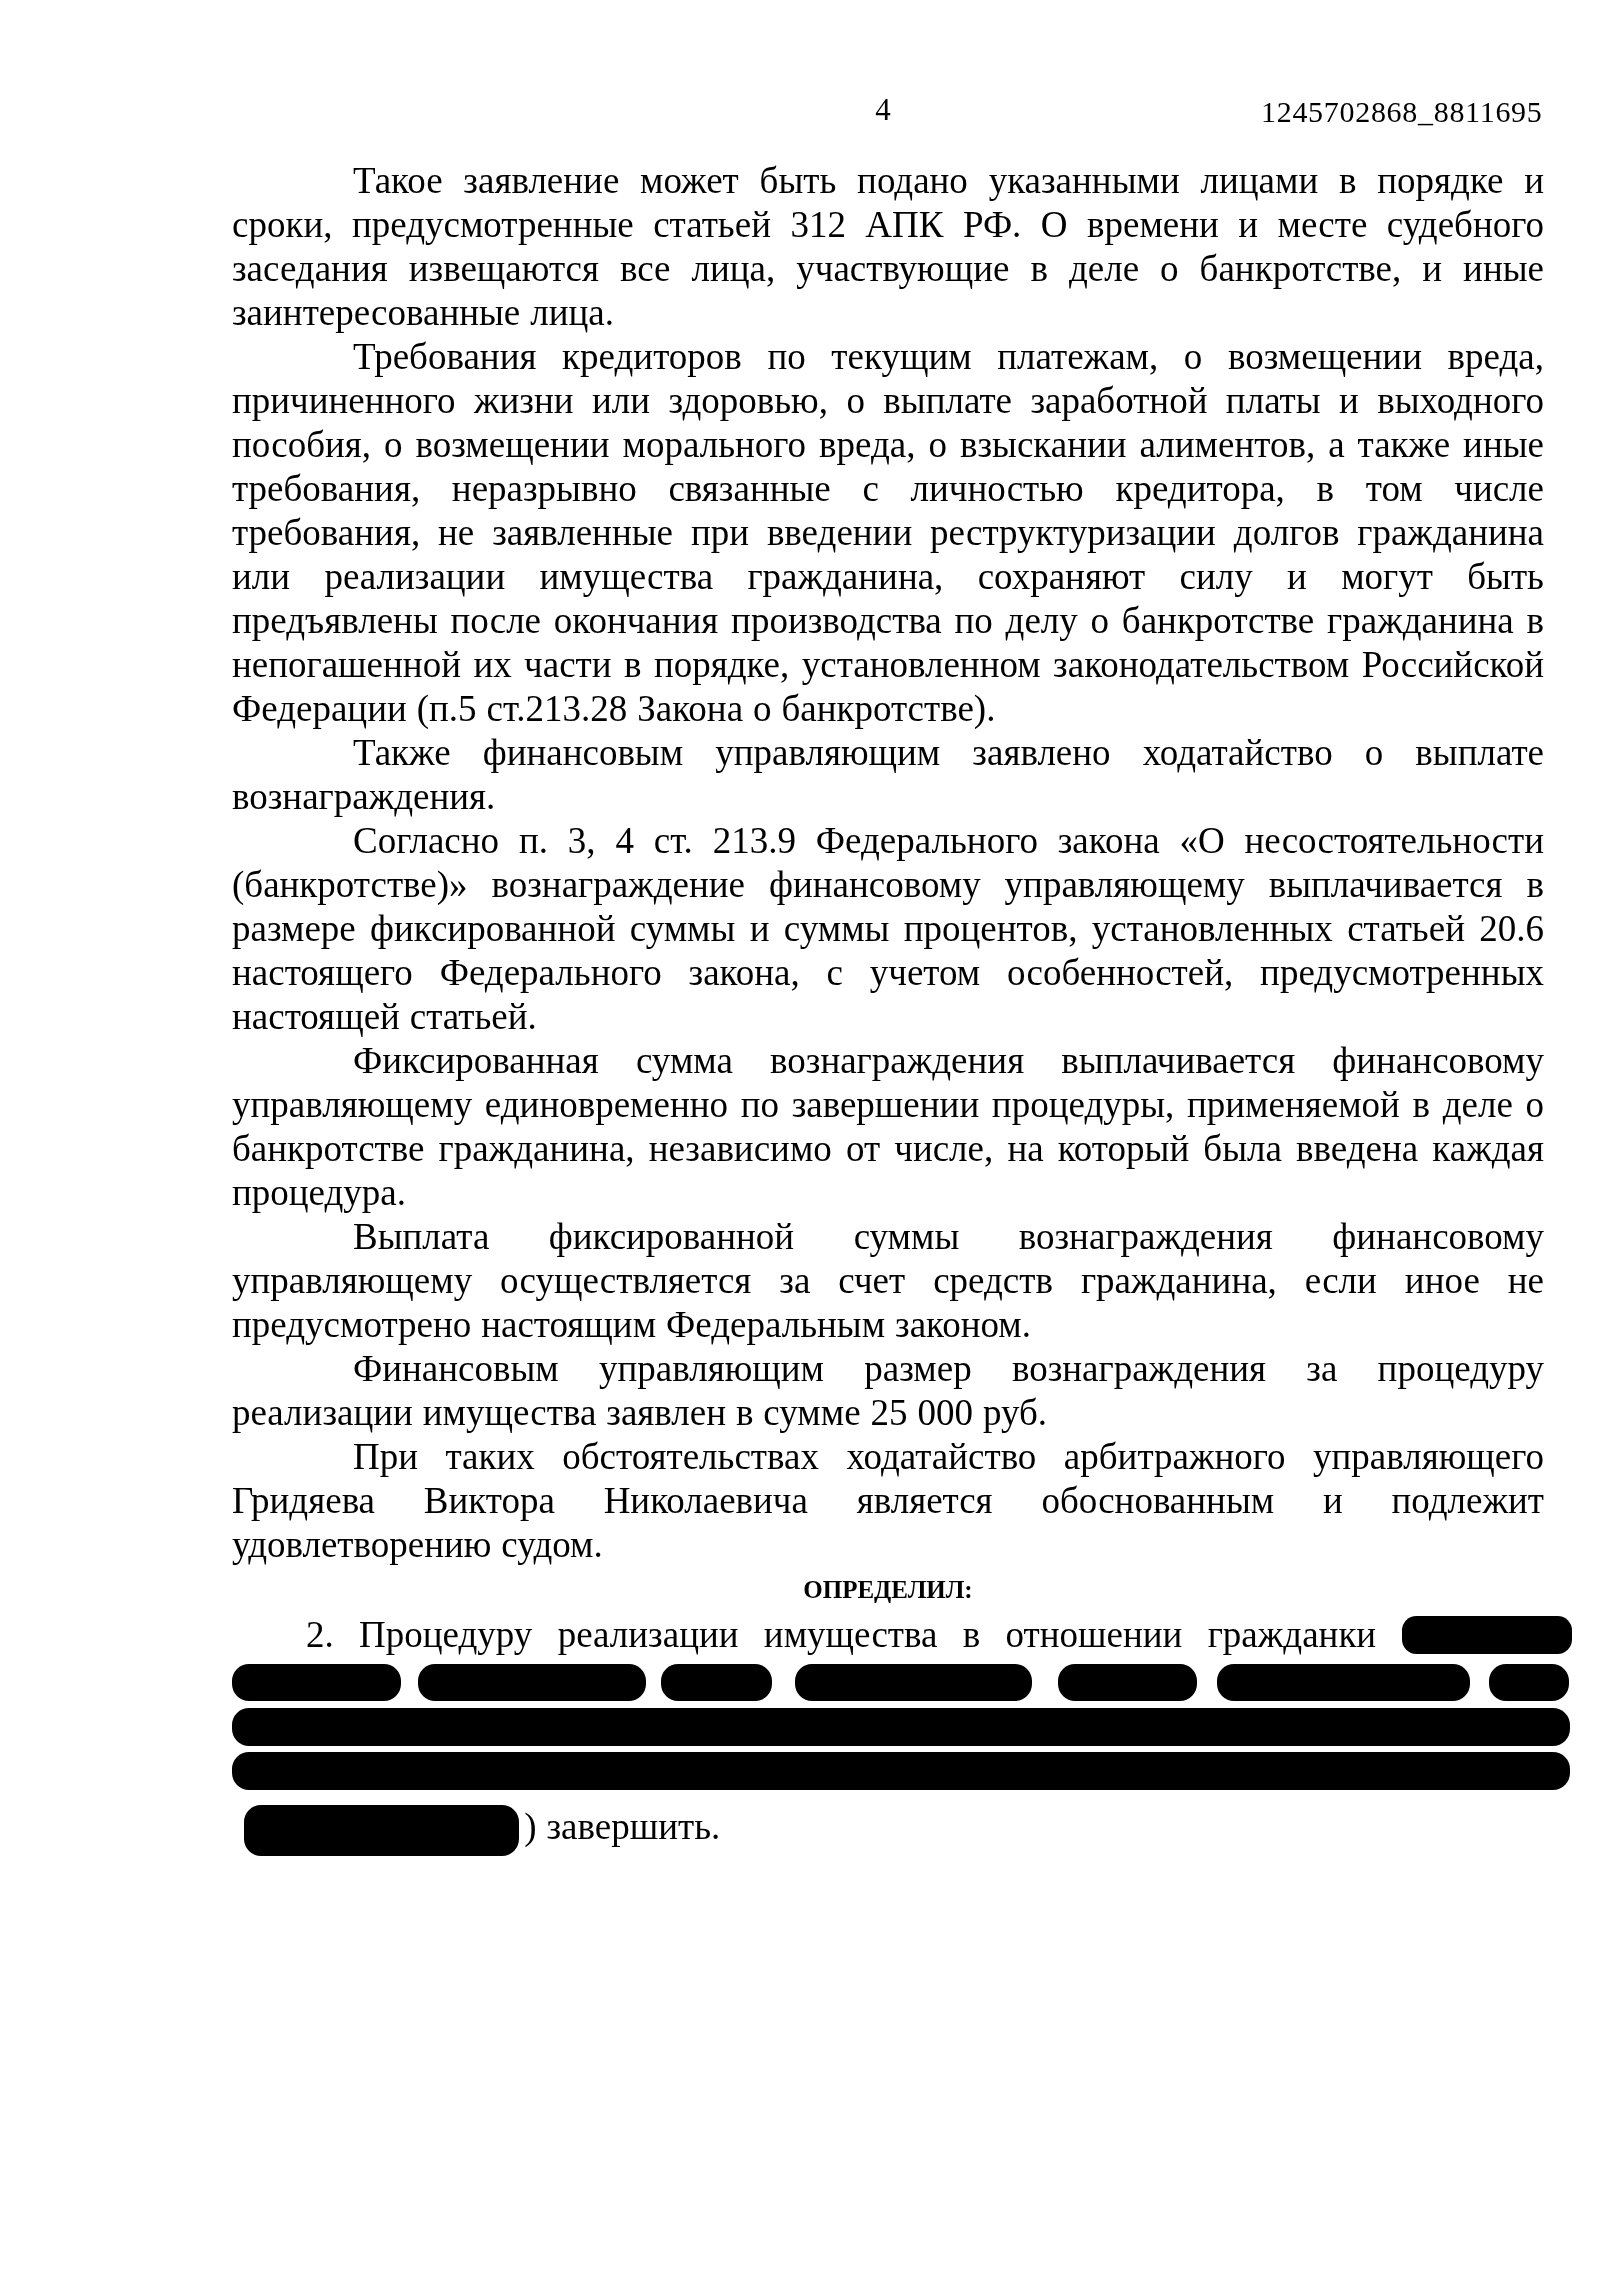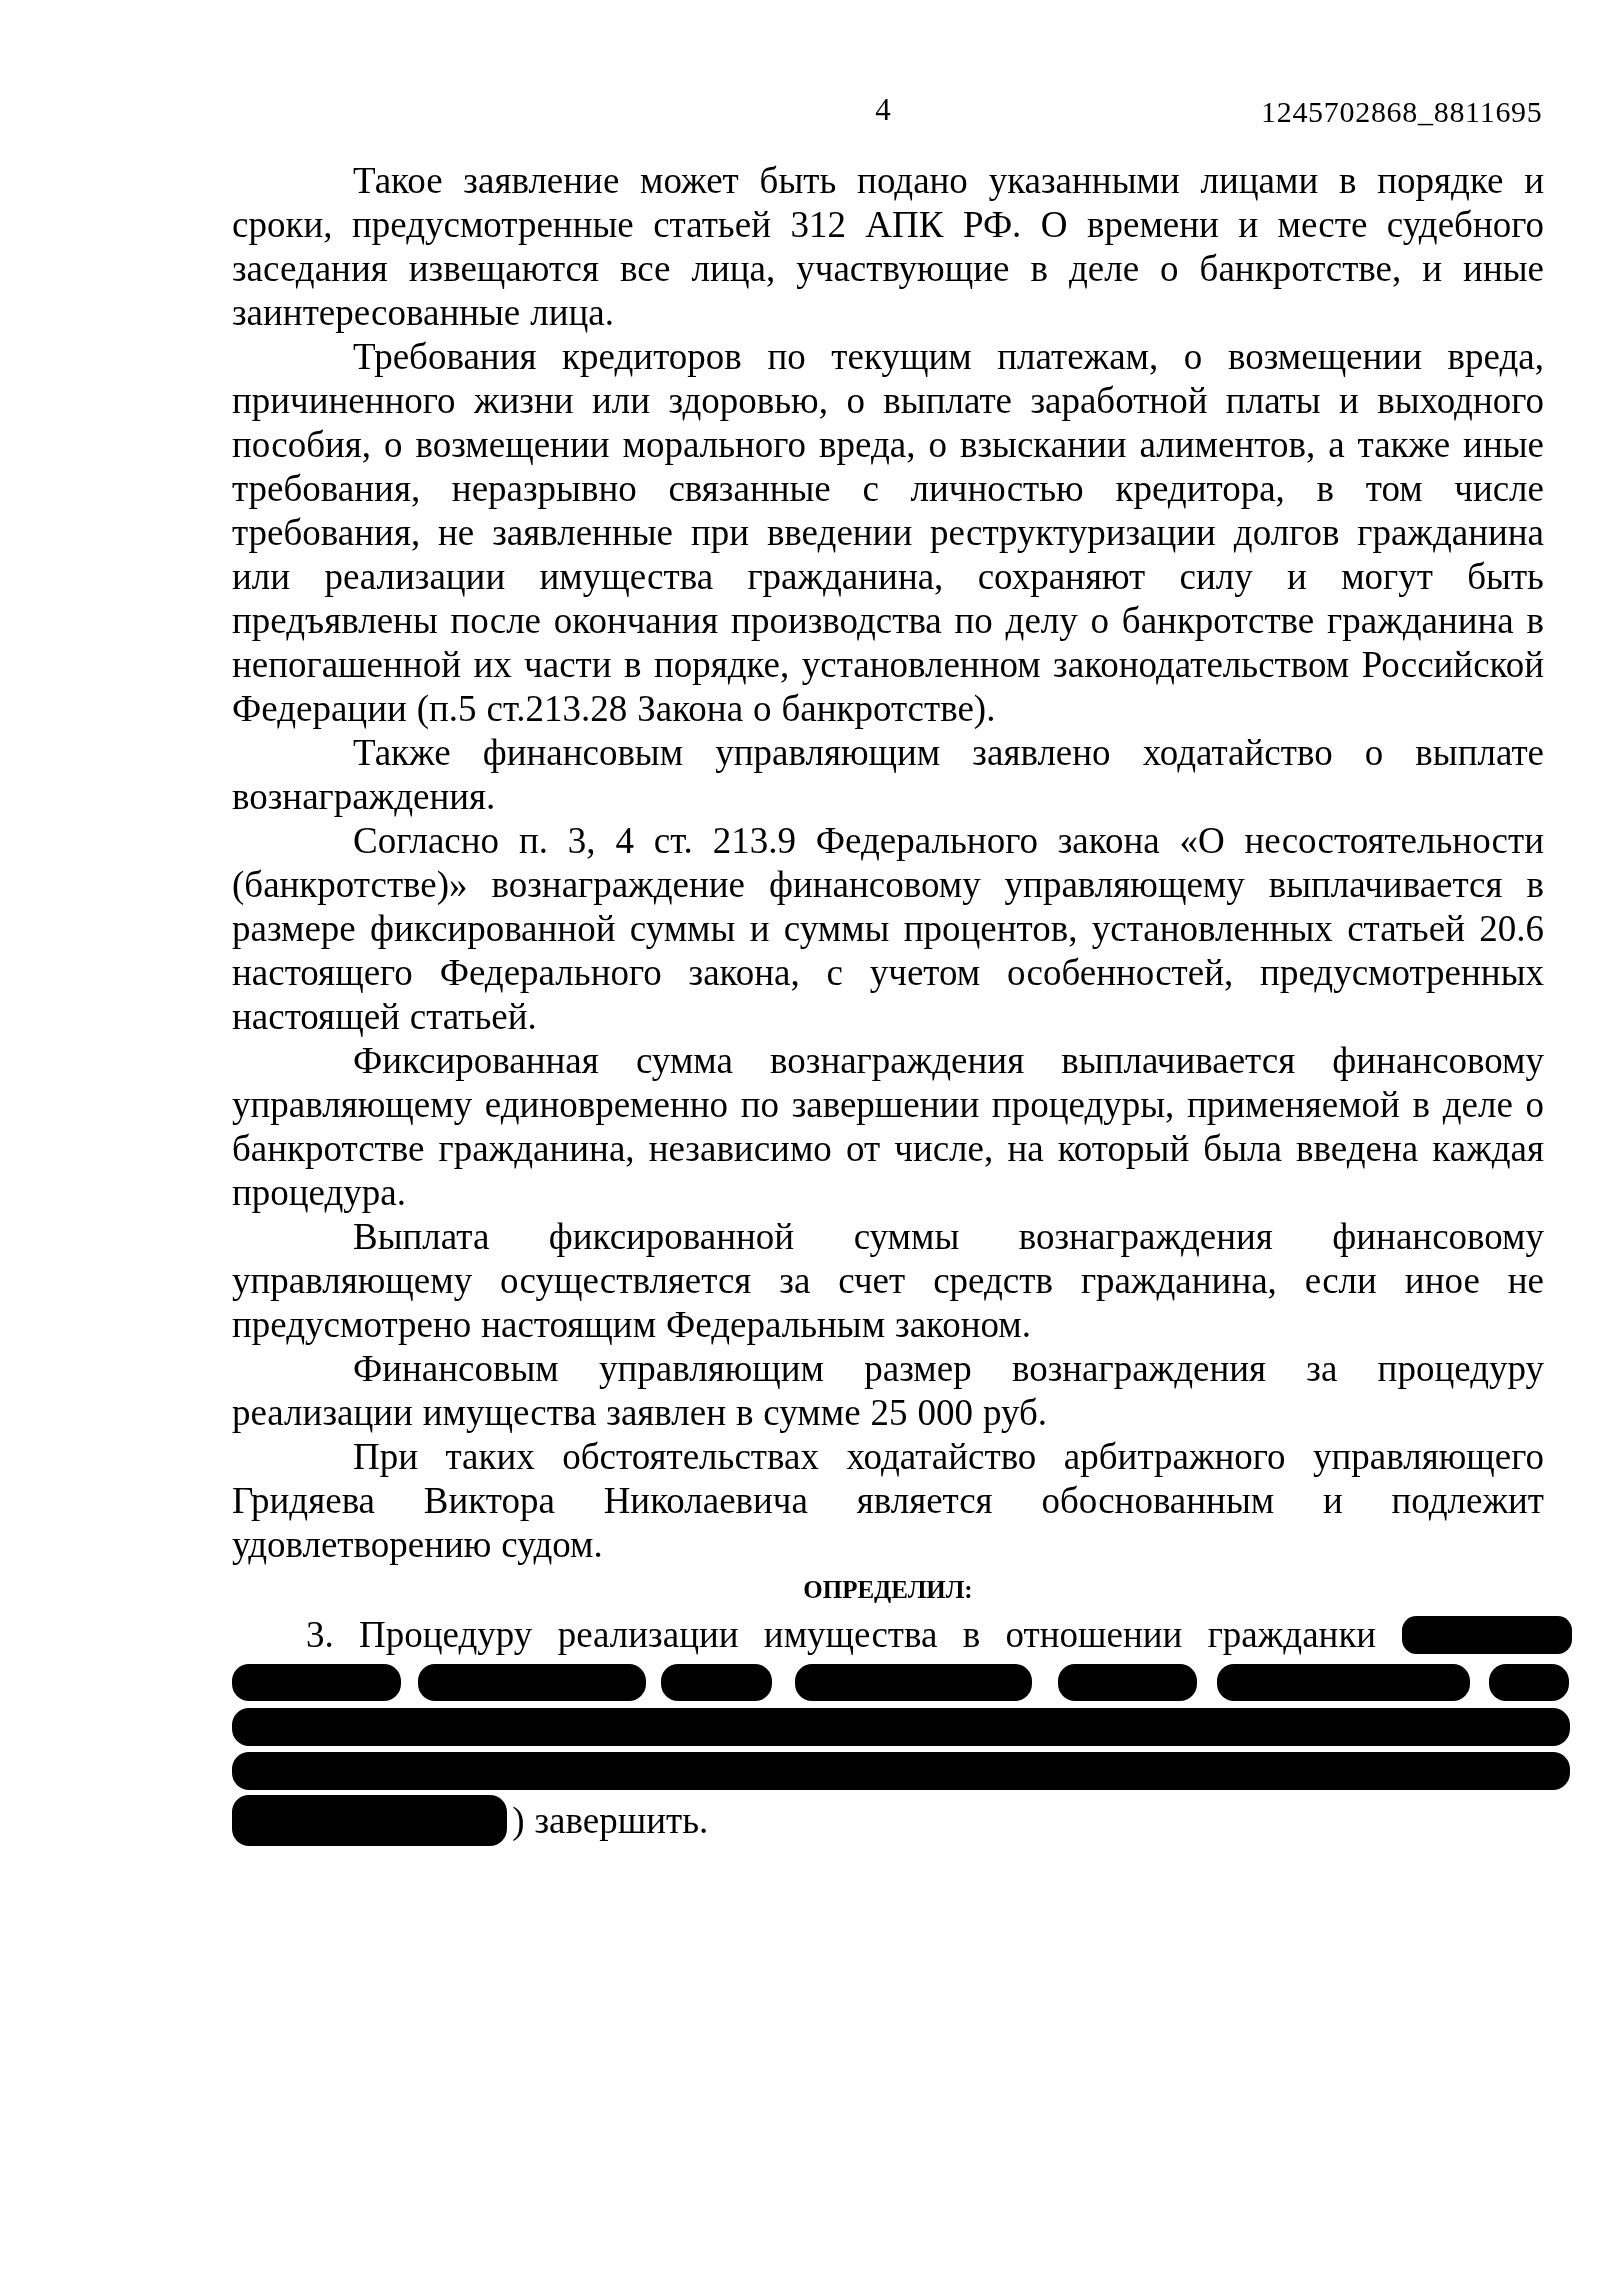--- a/index.html
+++ b/index.html
@@ -61,23 +61,23 @@
   }
   .inline-redact {
     vertical-align: middle;
     margin-bottom: 6.5px;
     margin-right: -27.5px;
     border-radius: 14.4px;
   }
   .redact-row { position: relative; height: 44px; }
   .redact-row .redact { position: absolute; top: 3.3px; }
   .closing {
-    margin: 0;
+    margin: 12px;
     display: flex;
-    align-items: center;
+    align-items: flex-start;
     height: 56px;
     text-align: left;
   }
   .closing .closing-text { margin-left: 5.2px; white-space: nowrap; }
 </style>
 </head>
 <body>
 
 <div class="page">
 
@@ -93,21 +93,21 @@
         <p class="para indent">Также финансовым управляющим заявлено ходатайство о выплате вознаграждения.</p>
         <p class="para indent">Согласно п. 3, 4 ст. 213.9 Федерального закона «О несостоятельности (банкротстве)» вознаграждение финансовому управляющему выплачивается в размере фиксированной суммы и суммы процентов, установленных статьей 20.6 настоящего Федерального закона, с учетом особенностей, предусмотренных настоящей статьей.</p>
         <p class="para indent">Фиксированная сумма вознаграждения выплачивается финансовому управляющему единовременно по завершении процедуры, применяемой в деле о банкротстве гражданина, независимо от числе, на который была введена каждая процедура.</p>
         <p class="para indent">Выплата фиксированной суммы вознаграждения финансовому управляющему осуществляется за счет средств гражданина, если иное не предусмотрено настоящим Федеральным законом.</p>
         <p class="para indent">Финансовым управляющим размер вознаграждения за процедуру реализации имущества заявлен в сумме 25 000 руб.</p>
         <p class="para indent">При таких обстоятельствах ходатайство арбитражного управляющего Гридяева Виктора Николаевича является обоснованным и подлежит удовлетворению судом.</p>
       </div>
 
     <p class="ruling-heading">ОПРЕДЕЛИЛ:</p>
 
-    <p class="numbered"><span>3. Процедуру реализации имущества  в отношении гражданки</span> <span class="redact inline-redact" style="width: 170px; height: 38px;"></span></p>
+    <p class="numbered"><span>2. Процедуру реализации имущества  в отношении гражданки</span> <span class="redact inline-redact" style="width: 170px; height: 38px;"></span></p>
 
     <div id="redaction-rows">
         <div class="redact-row">
           <span class="redact" style="left: 0px; width: 169px; height: 37px;"></span>
           <span class="redact" style="left: 186px; width: 228px; height: 37px;"></span>
           <span class="redact" style="left: 429px; width: 111px; height: 37px;"></span>
           <span class="redact" style="left: 563px; width: 237px; height: 37px;"></span>
           <span class="redact" style="left: 826px; width: 139px; height: 37px;"></span>
           <span class="redact" style="left: 985px; width: 253px; height: 37px;"></span>
           <span class="redact" style="left: 1257px; width: 80px; height: 37px;"></span>

